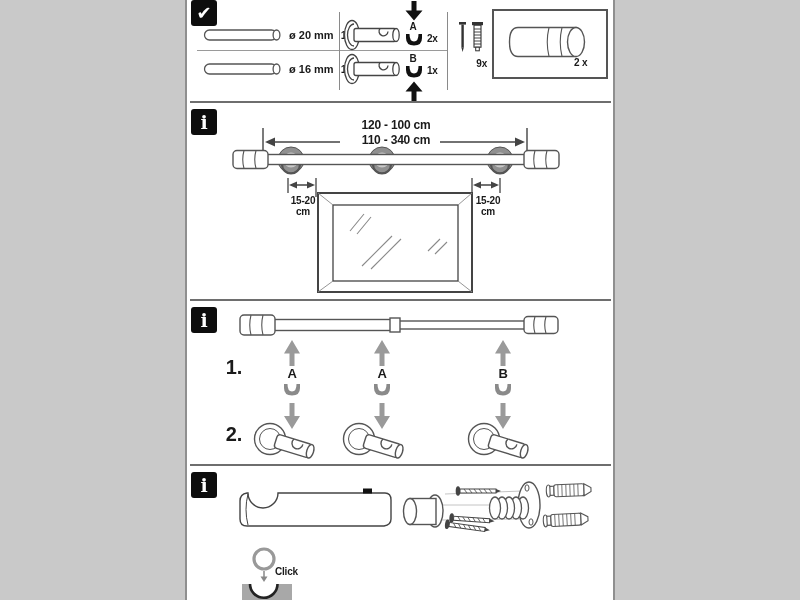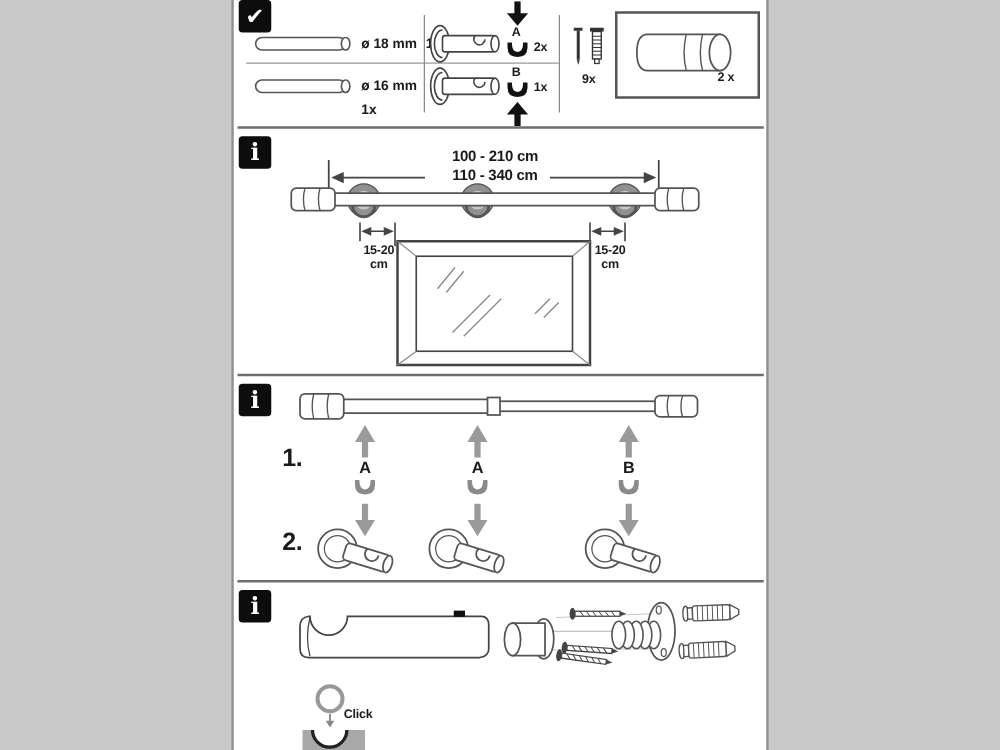--- a/index.html
+++ b/index.html
@@ -33,33 +33,33 @@
 
   <div class="icon-sq check" style="left:191px;top:0px;">✔</div>
 
   <svg class="abs" style="left:203px;top:27px;" width="82" height="16" viewBox="0 0 82 16">
     <g stroke="#555" fill="#fff" stroke-width="1.3">
       <rect x="1.5" y="3" width="72" height="10" rx="5"></rect>
       <ellipse cx="73.5" cy="8" rx="3.4" ry="5"></ellipse>
     </g>
   </svg>
   <div class="partrow" style="left:289px;top:29px;">
-    <span class="dia">ø 18 mm</span>
+    <span class="dia">ø 20 mm</span>
     <span class="qty">1x</span>
   </div>
 
   <div class="hline" style="left:197px;top:50px;width:250px;"></div>
 
   <svg class="abs" style="left:203px;top:61px;" width="82" height="16" viewBox="0 0 82 16">
     <g stroke="#555" fill="#fff" stroke-width="1.3">
       <rect x="1.5" y="3" width="72" height="10" rx="5"></rect>
       <ellipse cx="73.5" cy="8" rx="3.4" ry="5"></ellipse>
     </g>
   </svg>
-  <div class="partrow" style="left:289px;top:63px;flex-direction:column;">
+  <div class="partrow" style="left:289px;top:63px;">
     <span class="dia">ø 16 mm</span>
     <span class="qty">1x</span>
   </div>
 
   <div class="vline" style="left:339px;top:12px;height:78px;"></div>
 
   <svg class="abs" style="left:343px;top:18px;" width="60" height="34" viewBox="0 0 60 34">
     <g stroke="#444" fill="#fff" stroke-width="1.3">
       <ellipse cx="9" cy="17" rx="7.5" ry="14.5"></ellipse>
       <path d="M11 6 A 6.5 11 0 0 0 11 28" fill="none"></path>
@@ -102,21 +102,21 @@
     <g fill="#333">
       <rect x="3" y="0" width="7" height="2.6"></rect>
       <rect x="5.4" y="2.6" width="2.4" height="23"></rect>
       <path d="M5.4 25.6 L7.8 25.6 L6.6 30 Z"></path>
       <rect x="16" y="0" width="11" height="3.2"></rect>
     </g>
     <rect x="18" y="3.2" width="7" height="22" fill="#fff" stroke="#333" stroke-width="1.1"></rect>
     <path d="M18 7h7 M18 10h7 M18 13h7 M18 16h7 M18 19h7 M18 22h7" stroke="#333" stroke-width="0.9"></path>
     <rect x="19.7" y="25.2" width="3.6" height="3.6" fill="#fff" stroke="#333" stroke-width="1"></rect>
   </svg>
-  <div class="t f11 ctr" style="left:455px;top:58px;width:32px;">9x</div>
+  <div class="t f11 ctr" style="left:455px;top:58px;width:32px;text-align:right;">9x</div>
 
   <div class="finial-box"></div>
   <svg class="abs" style="left:502px;top:22px;" width="90" height="40" viewBox="0 0 90 40">
     <path d="M16 5.5 Q7.5 5.5 7.5 20 Q7.5 34.5 16 34.5 L74 34.5 L74 5.5 Z" fill="#fff" stroke="#555" stroke-width="1.4"></path>
     <ellipse cx="74" cy="20" rx="8.5" ry="14.5" fill="#fff" stroke="#555" stroke-width="1.4"></ellipse>
     <path d="M47 5.5 Q43.5 20 47 34.5 M60 5.5 Q56.5 20 60 34.5" fill="none" stroke="#555" stroke-width="1.1"></path>
   </svg>
   <div class="t f11" style="left:574px;top:57px;">2 x</div>
 
   <div class="divider" style="top:101px;"></div>
@@ -170,21 +170,21 @@
       <rect x="333" y="205" width="125" height="76" fill="#fff" stroke="#444" stroke-width="1.3"></rect>
       <path d="M318 193 L333 205 M472 193 L458 205 M318 292 L333 281 M472 292 L458 281" stroke="#8a8a8a" stroke-width="0.9"></path>
       <g stroke="#8a8a8a" stroke-width="1.1">
         <path d="M350 231 L364 214 M357 234 L371 217"></path>
         <path d="M362 266 L392 236 M371 269 L401 239"></path>
         <path d="M428 251 L440 239 M435 254 L447 242"></path>
       </g>
     </g>
   </svg>
 
-  <div class="t f12 ctr" style="left:336px;top:119px;width:120px;">100 - 210 cm</div>
+  <div class="t f12 ctr" style="left:336px;top:119px;width:120px;">120 - 100 cm</div>
   <div class="t f12 ctr" style="left:336px;top:134px;width:120px;">110 - 340 cm</div>
   <div class="t f10 ctr" style="left:281px;top:195px;width:44px;">15-20</div>
   <div class="t f10 ctr" style="left:281px;top:206px;width:44px;">cm</div>
   <div class="t f10 ctr" style="left:466px;top:195px;width:44px;">15-20</div>
   <div class="t f10 ctr" style="left:466px;top:206px;width:44px;">cm</div>
 
   <div class="divider" style="top:299px;"></div>
 
   <div class="icon-sq info" style="left:191px;top:307px;">i</div>
 

